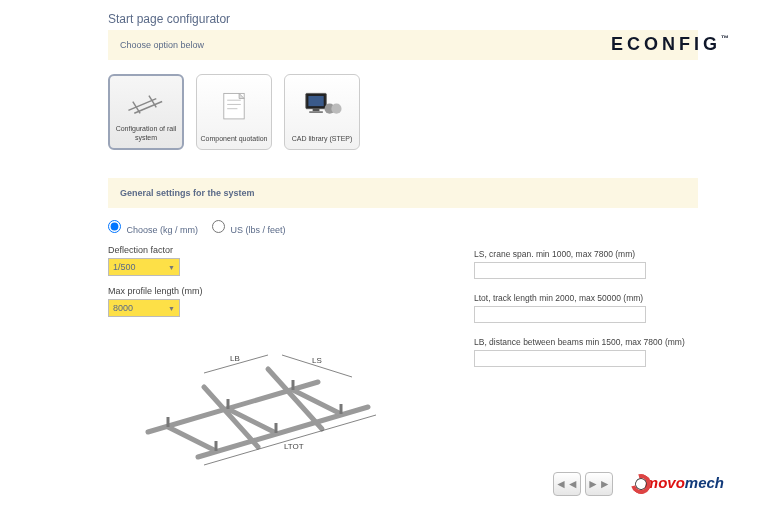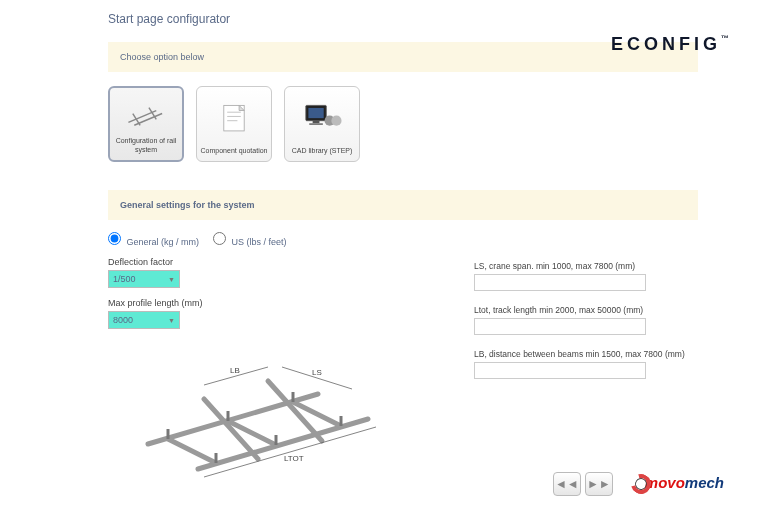--- a/index.html
+++ b/index.html
@@ -11,21 +11,21 @@
     height: 512px;
     position: relative;
     overflow: hidden;
   }
   .page {
     padding: 12px 70px 0 108px;
   }
   .title {
     color: #5a6a88;
     font-size: 12px;
-    margin-bottom: 16px;
+    margin-bottom: 4px;
   }
   .cream-bar {
     background: #fcf7e3;
     padding: 10px 12px;
     font-size: 9px;
     color: #5a6a88;
     margin-bottom: 14px;
   }
   .options-row {
     display: flex;
@@ -95,21 +95,21 @@
     margin-bottom: 3px;
   }
   .select-box {
     width: 72px;
     height: 18px;
     border: 1px solid #bbb;
     font-size: 9px;
     color: #5a6a88;
     padding: 1px 4px;
     margin-bottom: 10px;
-    background: #5eead4;
+    background: #fde047;
     display: flex;
     align-items: center;
     justify-content: space-between;
   }
   .select-box .caret {
     font-size: 7px;
     color: #777;
   }
   .right-field {
     margin-bottom: 14px;
@@ -237,21 +237,21 @@
       </div>
       <div class="card-label">CAD library (STEP)</div>
     </div>
   </div>
 
   <div class="settings-header">General settings for the system</div>
 
   <div class="radio-row">
     <label>
       <input type="radio" name="units" checked="" style="">
-      <span>General (kg / mm)</span>
+      <span>Choose (kg / mm)</span>
     </label>
     <label>
       <input type="radio" name="units" style="">
       <span>US (lbs / feet)</span>
     </label>
   </div>
 
   <div class="columns">
     <div class="left-col">
       <div class="field-label">Deflection factor</div>

